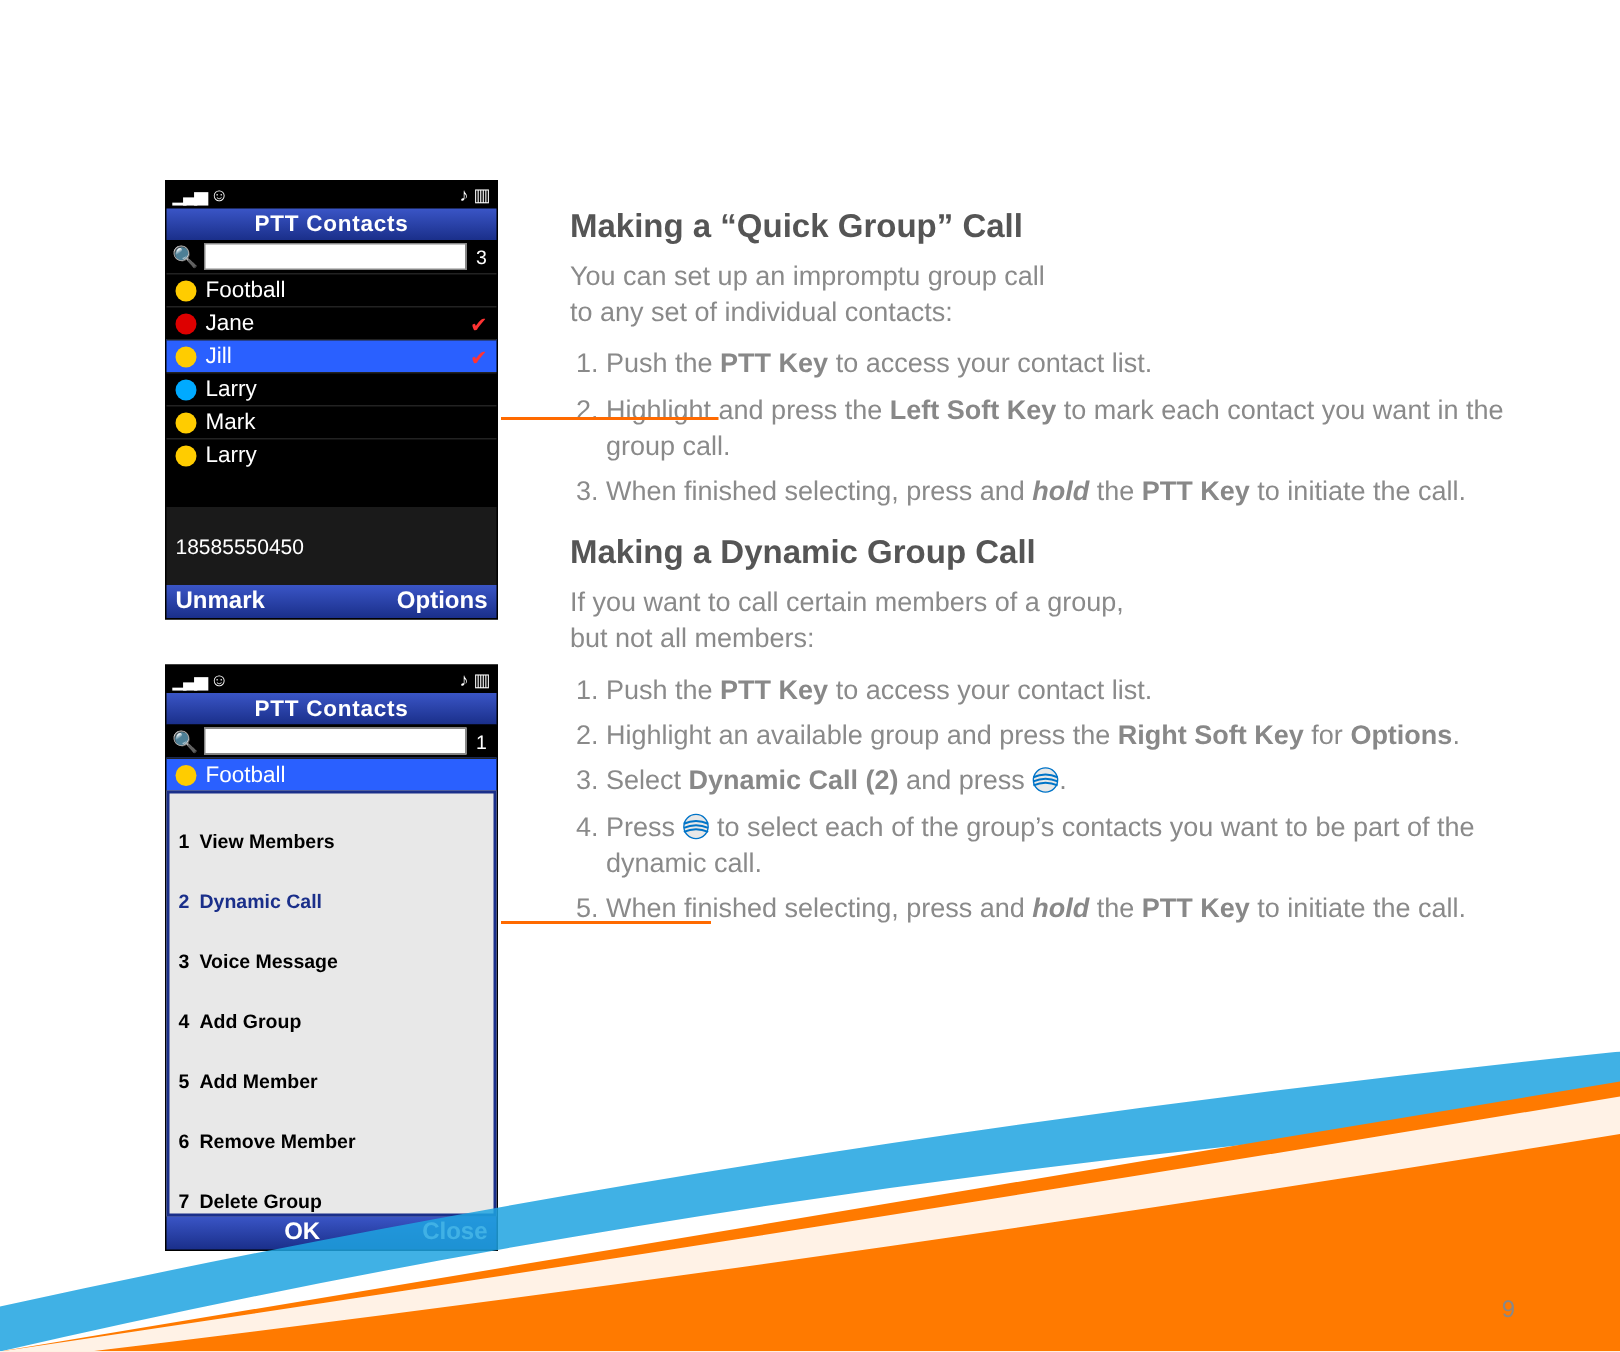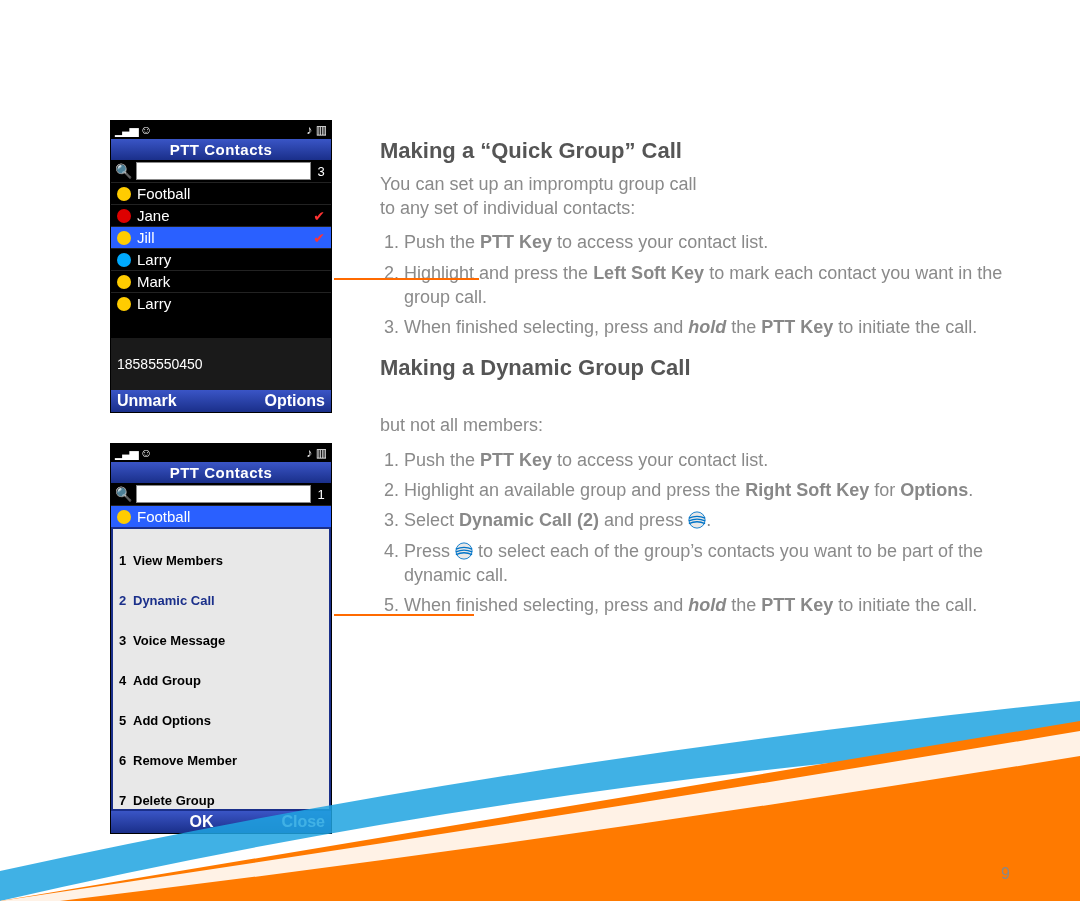--- a/index.html
+++ b/index.html
@@ -274,21 +274,21 @@
       </div>
       <div class="contact-row selected-football">
         <span class="presence yellow"></span>
         <span>Football</span>
       </div>
       <div class="menu-popup">
         <div class="menu-item"><span class="num">1</span><span>View Members</span></div>
         <div class="menu-item sel"><span class="num">2</span><span>Dynamic Call</span></div>
         <div class="menu-item"><span class="num">3</span><span>Voice Message</span></div>
         <div class="menu-item"><span class="num">4</span><span>Add Group</span></div>
-        <div class="menu-item"><span class="num">5</span><span>Add Options</span></div>
+        <div class="menu-item"><span class="num">5</span><span>Add Member</span></div>
         <div class="menu-item"><span class="num">6</span><span>Remove Member</span></div>
         <div class="menu-item"><span class="num">7</span><span>Delete Group</span></div>
       </div>
       <div class="softkeys">
         <span>&nbsp;</span>
         <span class="center">OK</span>
         <span>Close</span>
       </div>
     </div>
 
@@ -301,21 +301,21 @@
       <span>to any set of individual contacts:</span>
     </p>
     <ol class="steps">
       <li><span>Push the </span><span class="b">PTT Key</span><span> to access your contact list.</span></li>
       <li><span>Highlight and press the </span><span class="b">Left Soft Key</span><span> to mark each contact you want in the group call.</span></li>
       <li><span>When finished selecting, press and </span><span class="bi">hold</span><span> the </span><span class="b">PTT Key</span><span> to initiate the call.</span></li>
     </ol>
 
     <h2 class="heading">Making a Dynamic Group Call</h2>
     <p class="para">
-      <br>
+      <span>If you want to call certain members of a group,</span><br>
       <span>but not all members:</span>
     </p>
     <ol class="steps">
       <li><span>Push the </span><span class="b">PTT Key</span><span> to access your contact list.</span></li>
       <li><span>Highlight an available group and press the </span><span class="b">Right Soft Key</span><span> for </span><span class="b">Options</span><span>.</span></li>
       <li><span>Select </span><span class="b">Dynamic Call (2)</span><span> and press </span>
         <svg class="globe" viewBox="0 0 20 20">
           <circle cx="10" cy="10" r="9" fill="#e8e8e8" stroke="#0074c8" stroke-width="1"></circle>
           <path d="M1,8 Q10,4 19,8" stroke="#0074c8" fill="none" stroke-width="1.5"></path>
           <path d="M1,11 Q10,7 19,11" stroke="#0074c8" fill="none" stroke-width="1.5"></path>

